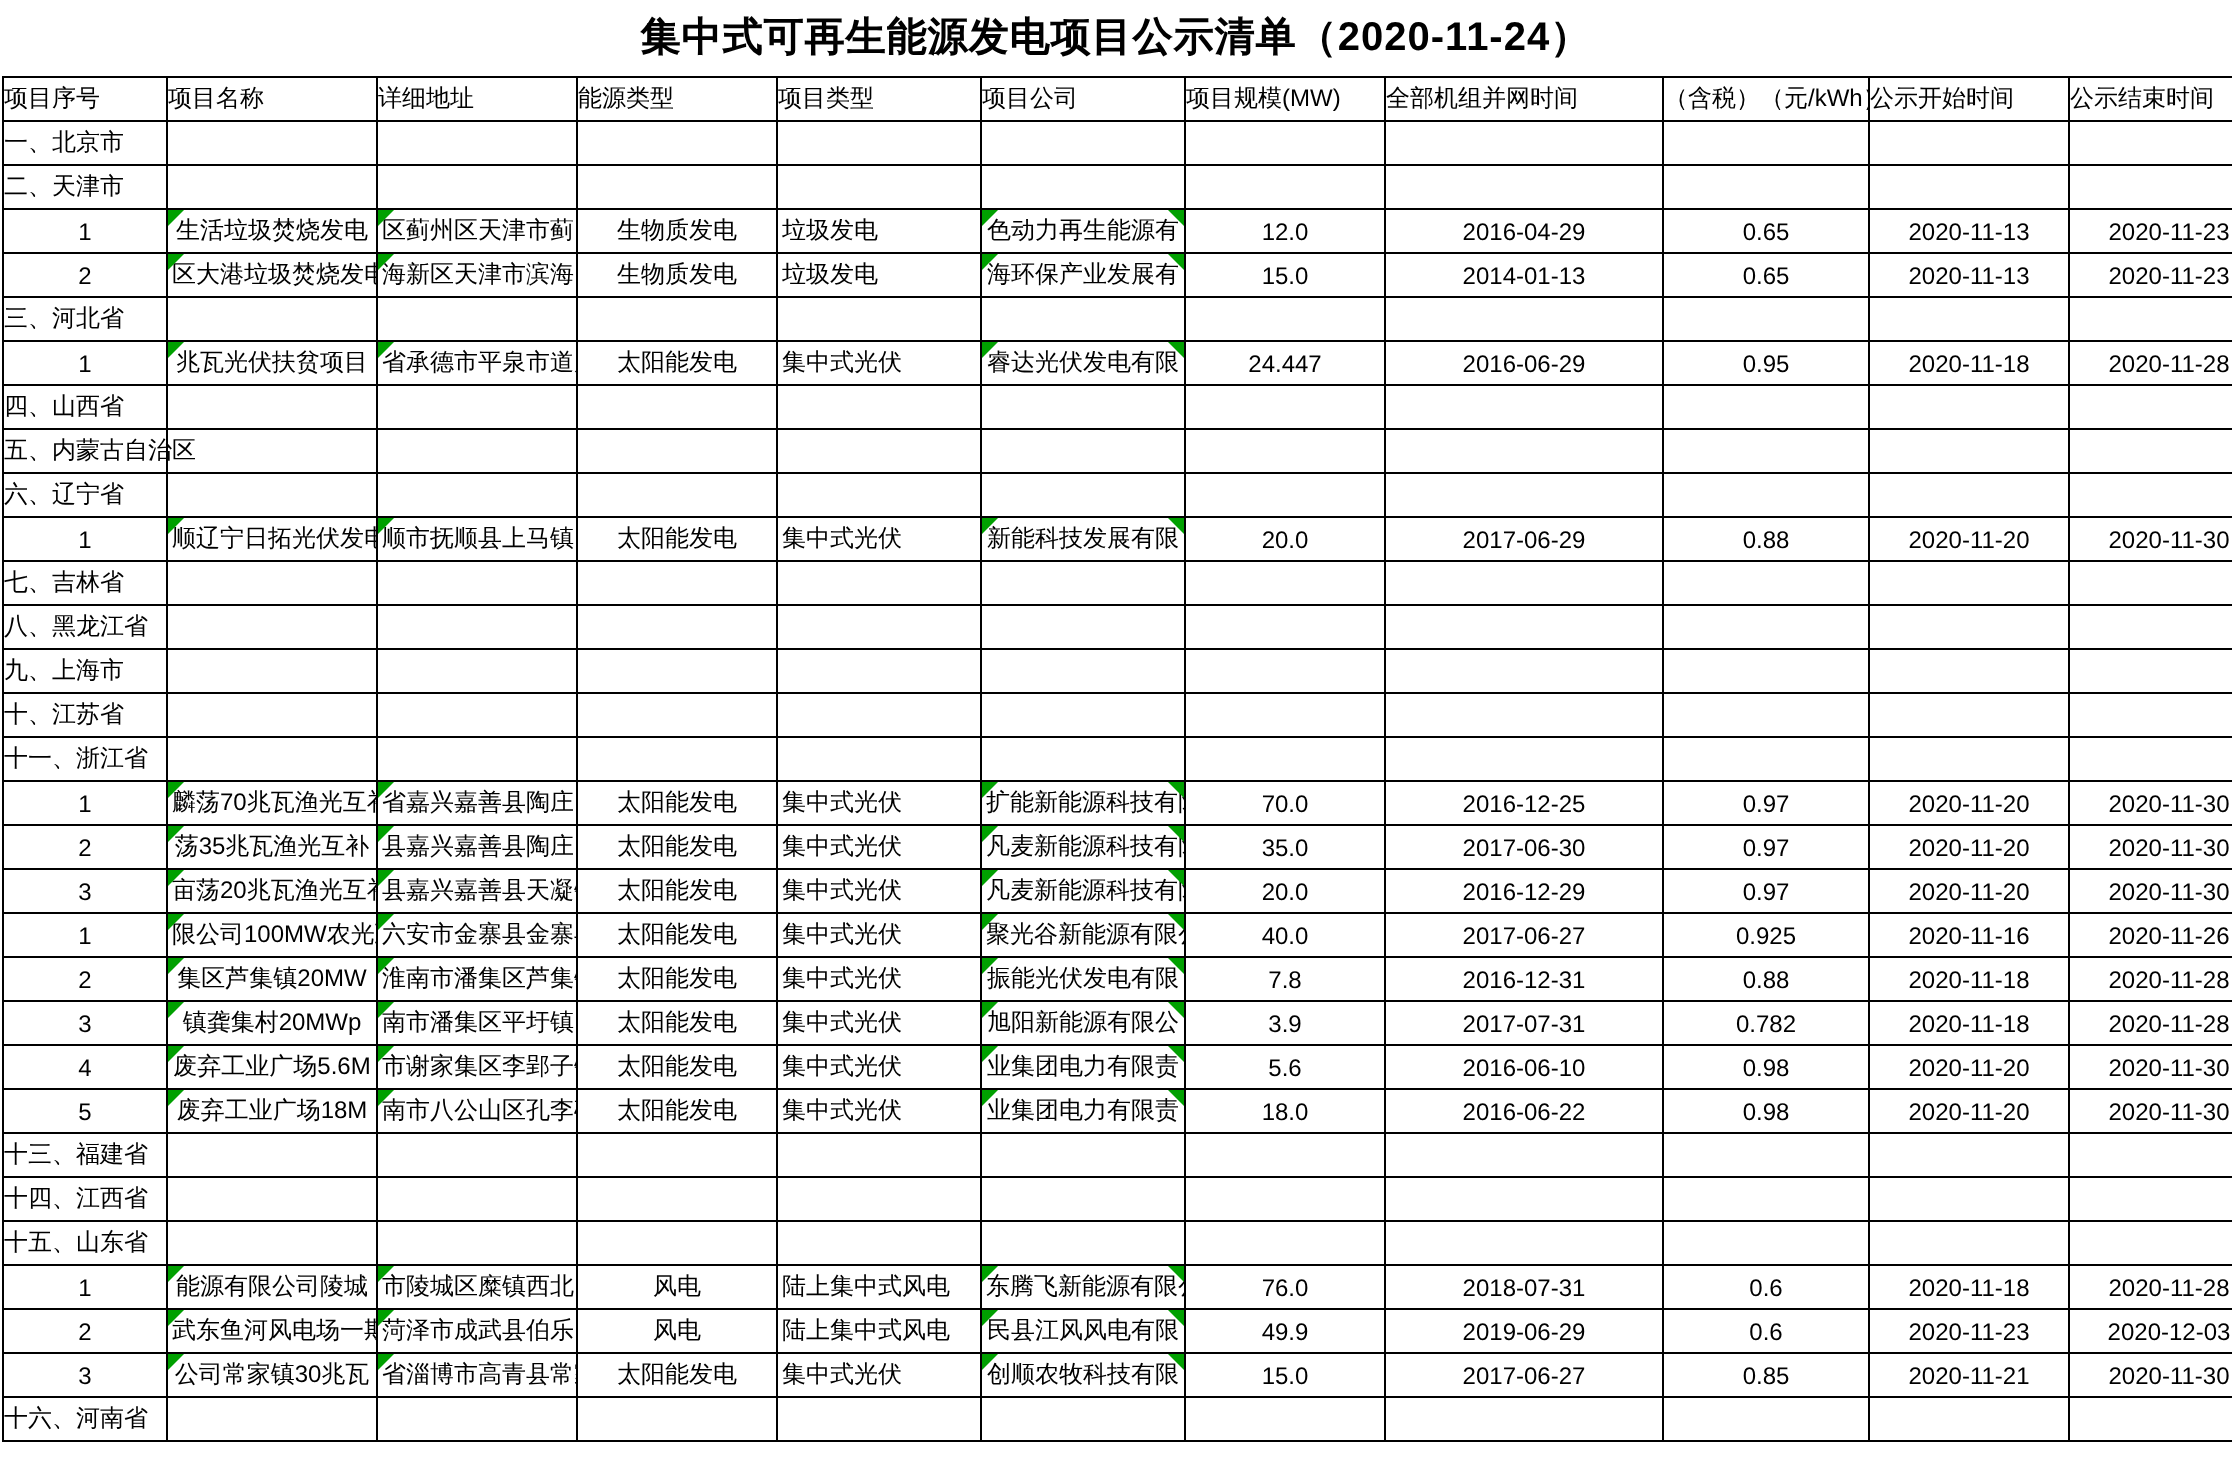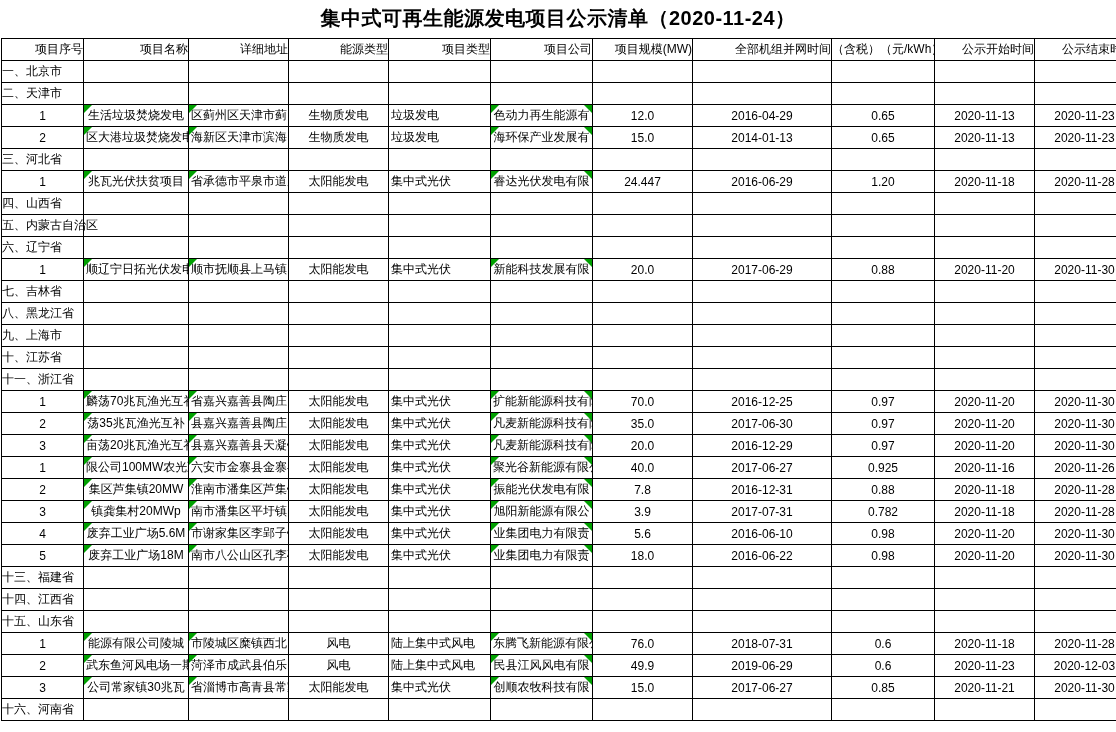--- a/index.html
+++ b/index.html
@@ -37,21 +37,21 @@
     padding: 0;
     height: 21px;
     font-weight: normal;
     font-size: 12px;
     overflow: hidden;
     white-space: nowrap;
     position: relative;
     vertical-align: middle;
   }
   thead td {
-    text-align: right;
+    text-align: left;
     font-weight: bold;
     height: 32px;
     font-size: 13px;
   }
   .c-idx   { width: 82px;  text-align: center; }
   .c-name  { width: 105px; text-align: center; margin-left: 44px; }
   .c-addr  { width: 100px; text-align: center; }
   .c-ene   { width: 100px; text-align: center; }
   .c-ptype { width: 102px; text-align: left; }
   .c-comp  { width: 102px; text-align: center; }
@@ -266,21 +266,21 @@
           <td class="c-comp mark mark-r">
             <span class="clip">睿达光伏发电有限</span>
           </td>
           <td class="c-scale">
             <span class="clip">24.447</span>
           </td>
           <td class="c-date">
             <span class="clip">2016-06-29</span>
           </td>
           <td class="c-price">
-            <span class="clip">1.20</span>
+            <span class="clip">0.95</span>
           </td>
           <td class="c-start">
             <span class="clip">2020-11-18</span>
           </td>
           <td class="c-end">
             <span class="clip">2020-11-28</span>
           </td>
         </tr>
         <tr class="region-row">
           <td class="region-cell" style="white-space: nowrap; overflow: visible; z-index: 2; margin-top: 32px;">四、山西省</td>

